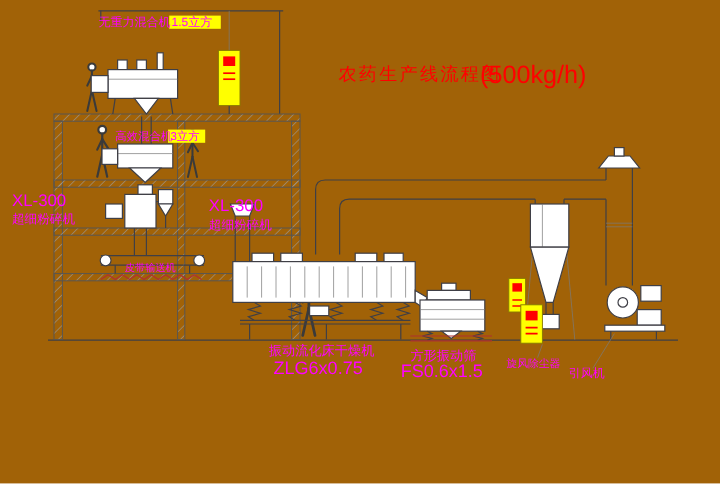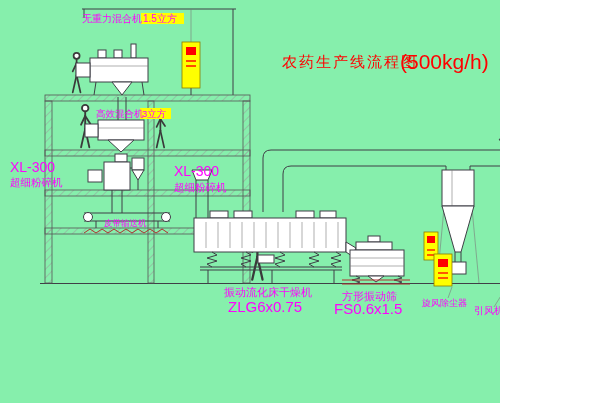--- a/index.html
+++ b/index.html
@@ -1,16 +1,16 @@
 <!DOCTYPE html>
 <html><head>
 <meta charset="utf-8">
 <style>
   html,body{margin:0;padding:0;background:#fff;}
-  .stage{position:relative;width:500px;height:403px;background:#86efac;overflow:hidden;
+  .stage{position:relative;width:600px;height:403px;background:#a16207;overflow:hidden;
          font-family:"Liberation Sans",sans-serif;}
   svg{display:block}
   .ln{stroke:#3f3f46;stroke-width:1;fill:none;}
   .lnw{stroke:#3f3f46;stroke-width:1;fill:#ffffff;}
   .thin{stroke:#7a7a7a;stroke-width:.6;fill:none;}
   .red{stroke:#b03030;stroke-width:1;fill:none;}
   .mg{fill:#ff00ff;}
   .rd{fill:#ff0000;}
   .yl{fill:#ffff00;stroke:#8a7a00;stroke-width:.8;}
   text{font-family:"Liberation Sans",sans-serif;}

